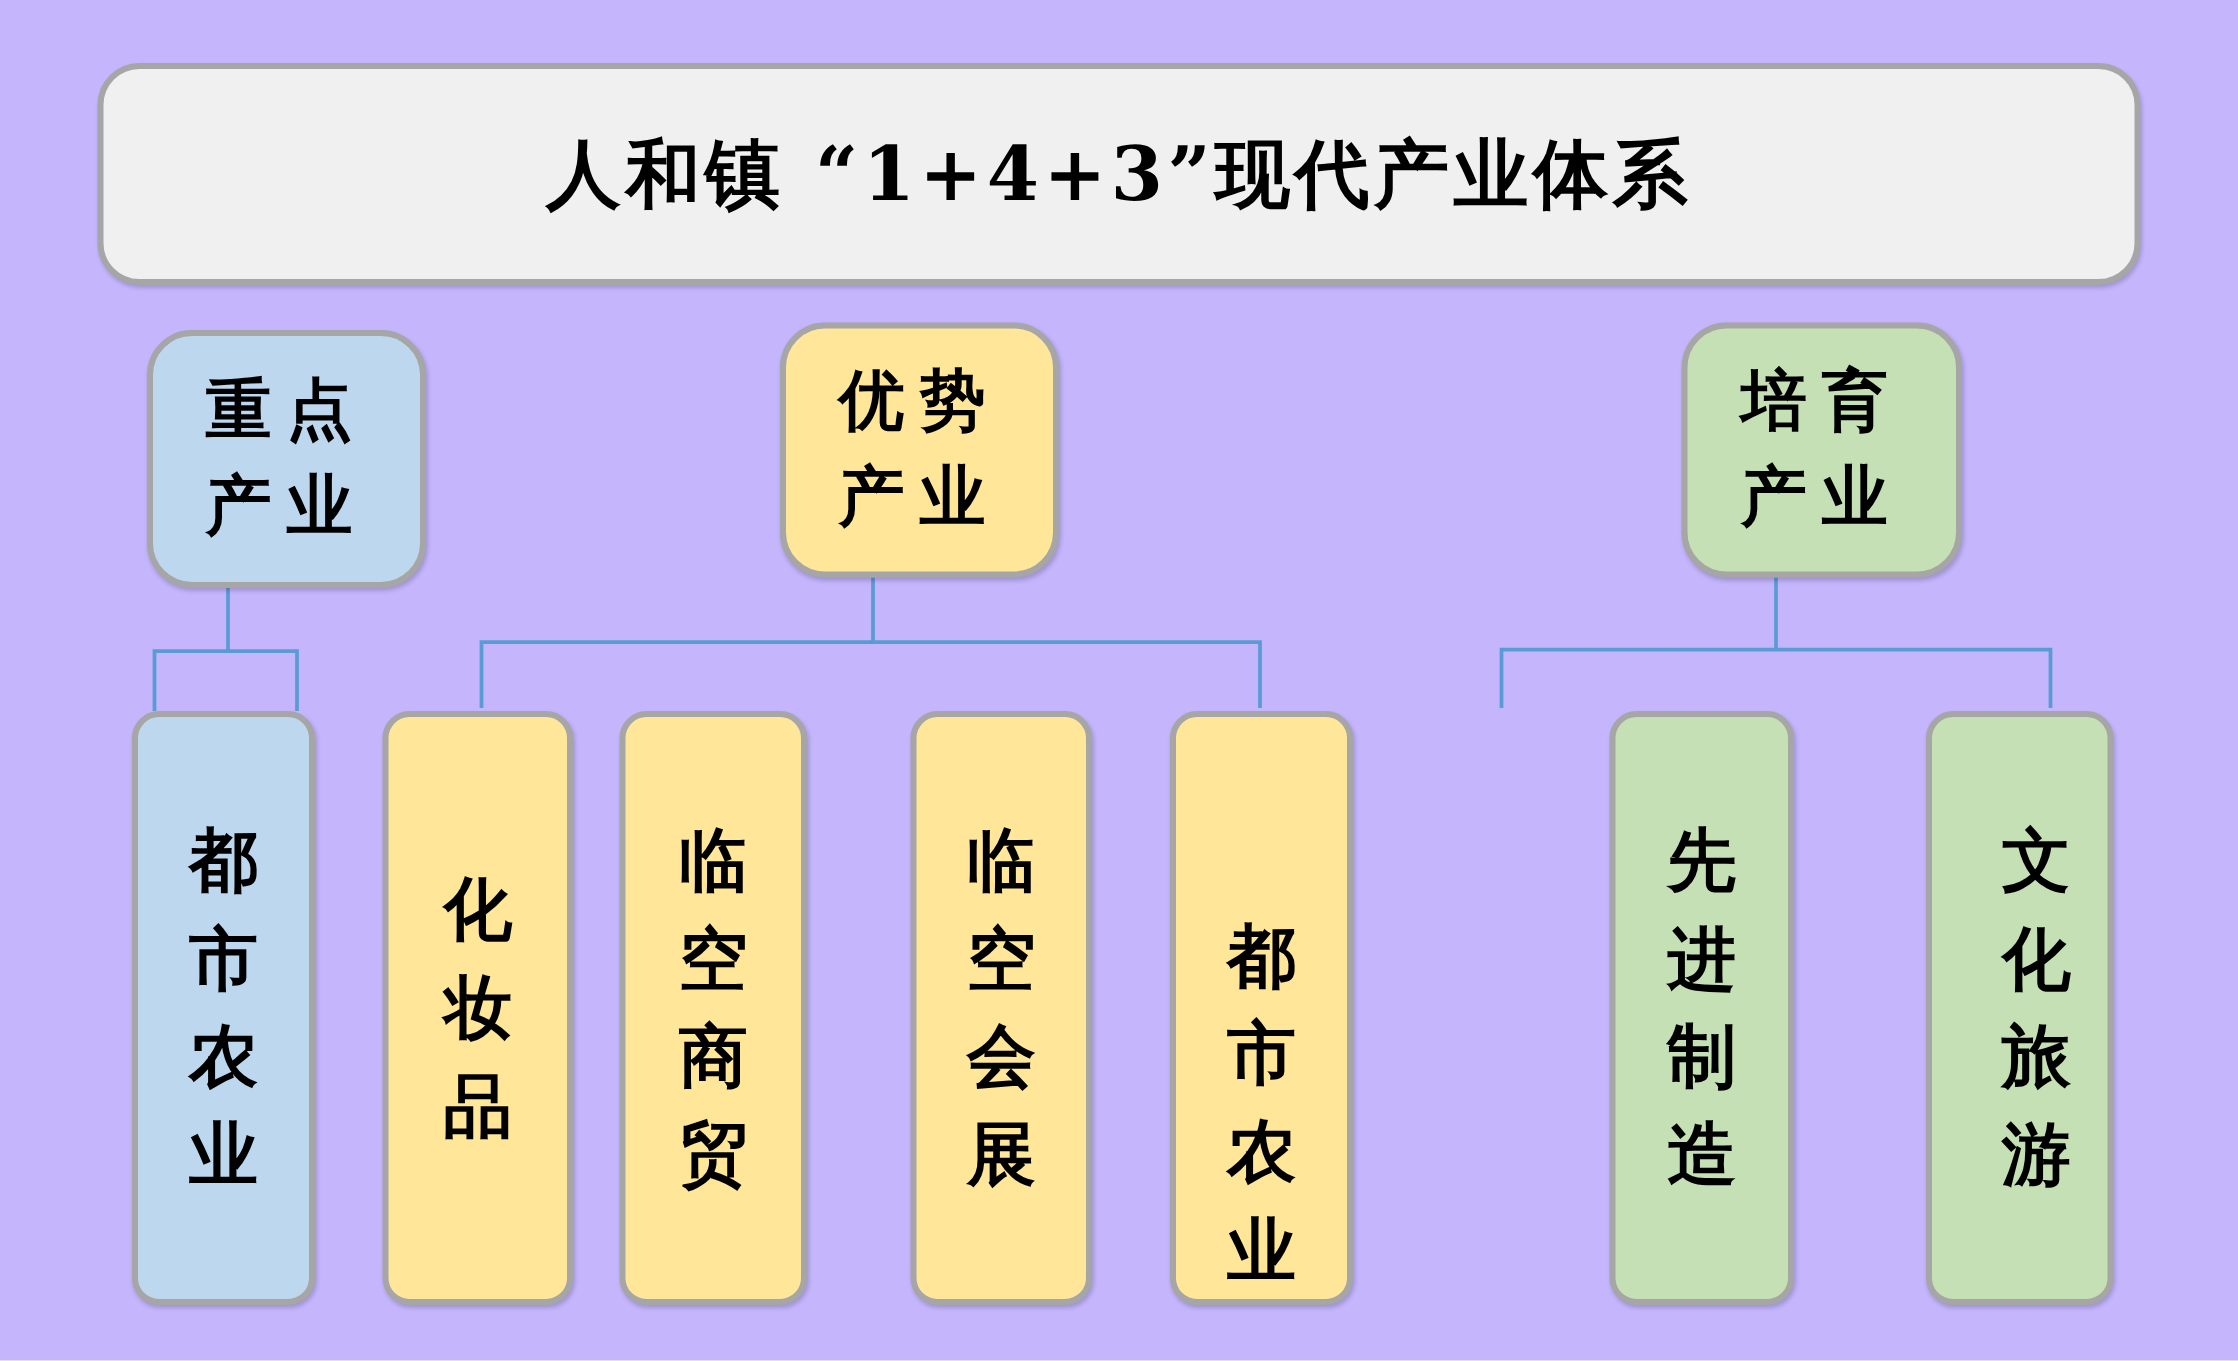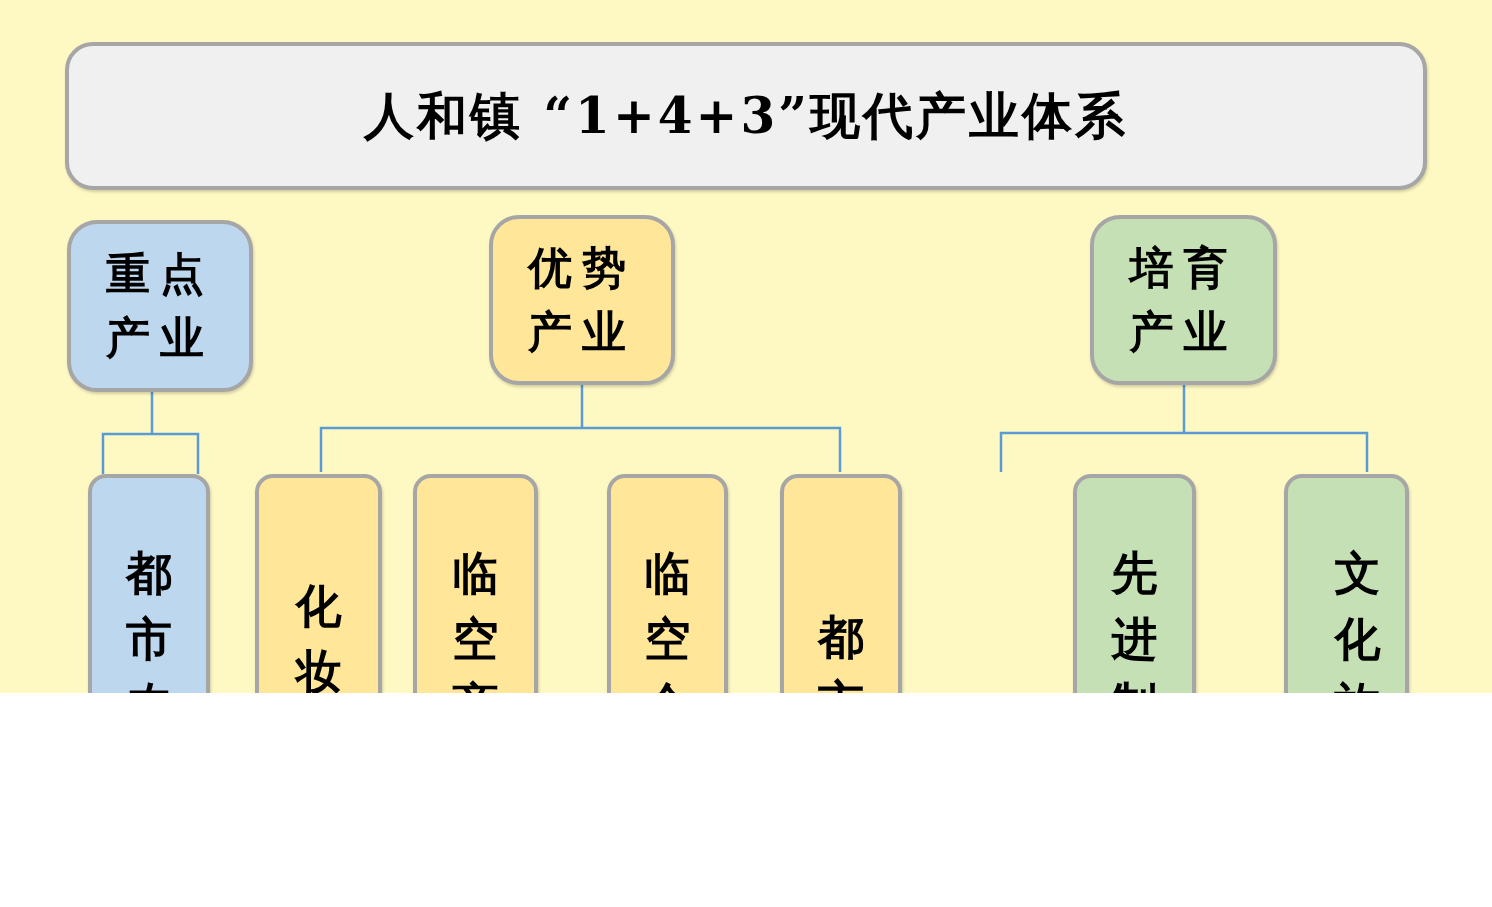--- a/index.html
+++ b/index.html
@@ -4,22 +4,22 @@
 <style>
   html, body {
     margin: 0;
     padding: 0;
     background: #ffffff;
     font-family: "DejaVu Serif", "Liberation Serif", serif;
   }
   #canvas {
     position: relative;
     width: 1492px;
-    height: 693px;
-    background: #fef9c3;
+    height: 907px;
+    background: #c4b5fd;
     overflow: hidden;
   }
   .box {
     position: absolute;
     box-sizing: border-box;
     border: 4px solid #A6A6A6;
     display: flex;
     align-items: center;
     justify-content: center;
     color: #000000;
@@ -36,20 +36,21 @@
     letter-spacing: 3px;
   }
   
   .parent {
     border-radius: 30px;
     font-size: 44px;
     line-height: 1.45;
     letter-spacing: 10px;
     text-align: center;
     white-space: pre-line;
+    margin-left: 31px;
   }
   #parent-key        { left: 67px;   top: 220px; width: 186px; height: 172px; background: #BDD7EE; }
   #parent-advantage  { left: 489px;  top: 215px; width: 186px; height: 170px; background: #FFE699; }
   #parent-cultivated { left: 1090px; top: 215px; width: 187px; height: 170px; background: #C5E0B4; }
   
   .child {
     top: 474px;
     height: 396px;
     border-radius: 18px;
     font-size: 46px;

